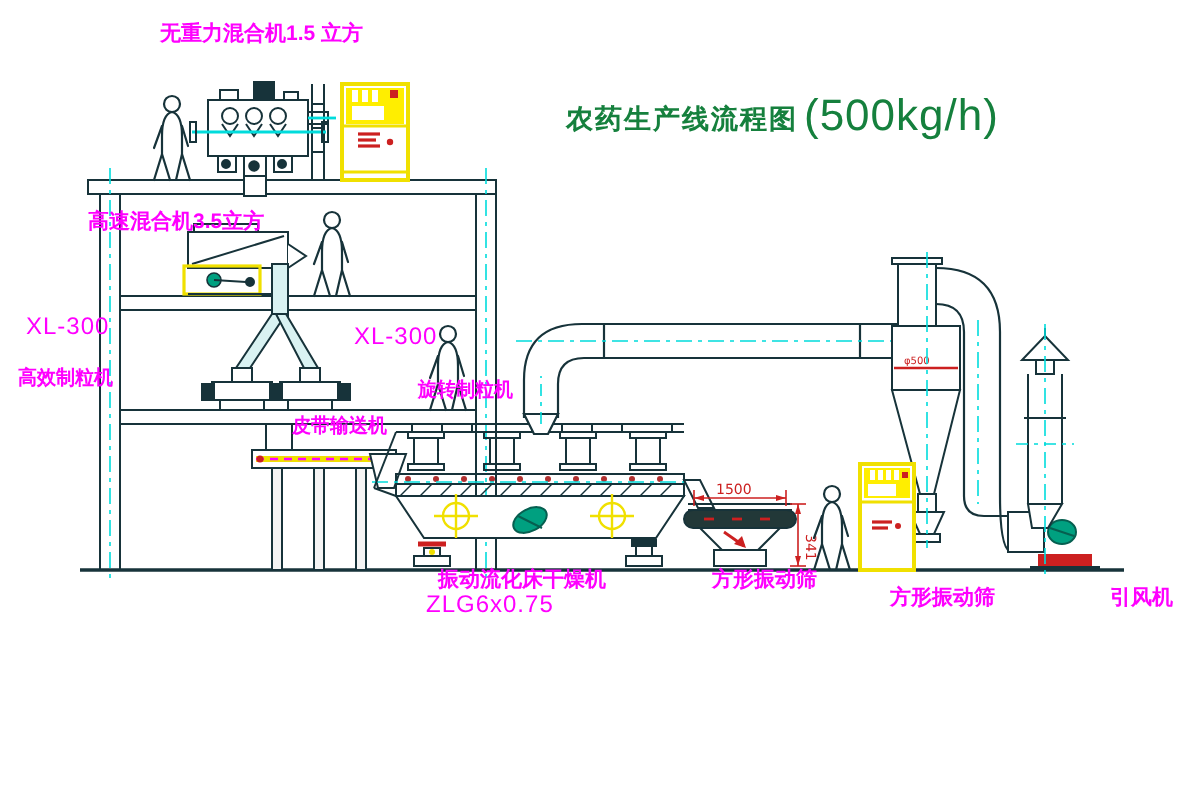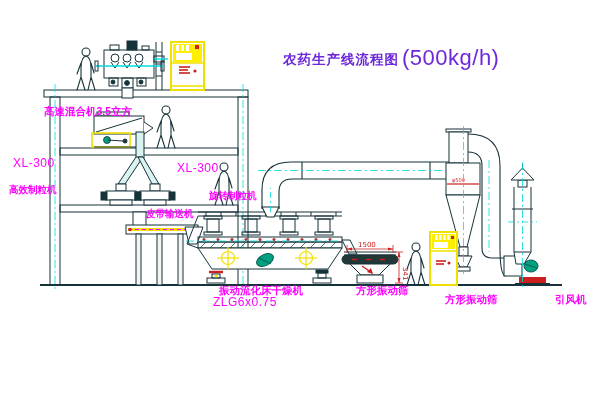--- a/index.html
+++ b/index.html
@@ -2,21 +2,21 @@
 <html><head>
 <meta charset="utf-8">
 <style>
   html,body{margin:0;padding:0;background:#ffffff;}
   #stage{position:relative;width:600px;height:403px;background:#ffffff;overflow:hidden;
          font-family:"Liberation Sans",sans-serif;}
   #stage svg{position:absolute;left:0;top:0;}
   svg text{font-family:"DejaVu Sans",sans-serif;}
   .lbl{position:absolute;white-space:nowrap;line-height:1;}
   .magenta{color:#ff00ff;}
-  .red{color:#6d28d9;}
+  .red{color:#15803d;}
   .zh-s{font-size:9.5px;font-weight:bold;transform:scaleY(1.05);}
   .zh-m{font-size:10.5px;font-weight:bold;}
   .model{font-size:12px;font-weight:normal;letter-spacing:0.5px;}
   #title{left:283px;top:47px;display:flex;align-items:flex-end;gap:3px;}
   #title .t-zh{font-size:13.5px;font-weight:bold;letter-spacing:1px;padding-bottom:3px;}
   #title .t-cap{font-size:22px;font-weight:normal;letter-spacing:0.5px;}
 </style>
 </head>
 <body>
 
@@ -323,20 +323,21 @@
   <use href="#person-shape" transform="translate(166,148)"></use>
   <use href="#person-shape" transform="translate(224,205)"></use>
   <use href="#person-shape" transform="translate(416,285)"></use>
 </svg>
 
   <div id="title" class="lbl red">
     <span class="t-zh">农药生产线流程图</span>
     <span class="t-cap">(500kg/h)</span>
   </div>
 
+  <div class="lbl magenta zh-m" style="left:80px;top:12px;">无重力混合机1.5 立方</div>
   <div class="lbl magenta zh-m" style="left:44px;top:106px;">高速混合机3.5立方</div>
 
   <div class="lbl magenta model" style="left:13px;top:157px;">XL-300</div>
   <div class="lbl magenta zh-s" style="left:9px;top:185px;">高效制粒机</div>
 
   <div class="lbl magenta model" style="left:177px;top:162px;">XL-300</div>
   <div class="lbl magenta zh-s" style="left:177px;top:191px;padding-left:32px;">旋转制粒机</div>
 
   <div class="lbl magenta zh-s" style="left:146px;top:209px;">皮带输送机</div>
 

